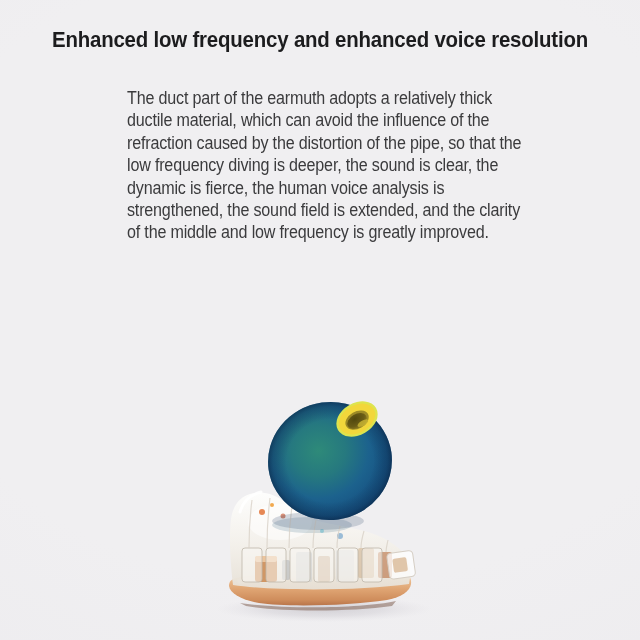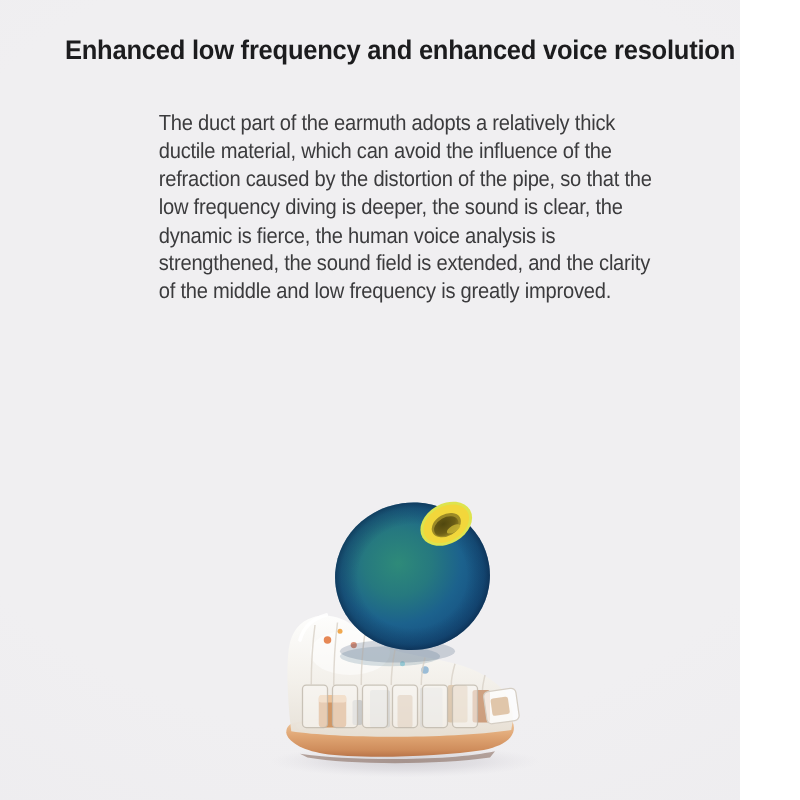--- a/index.html
+++ b/index.html
@@ -8,21 +8,21 @@
     --body-text:#3b3b3d;
   }
   html,body{margin:0;padding:0;}
   body{
     width:640px;height:640px;
     font-family:"Liberation Sans",sans-serif;
     background:#ffffff;
   }
   .canvas{
     position:relative;
-    width:592px;height:640px;
+    width:640px;height:640px;
     overflow:hidden;
     background:radial-gradient(ellipse 120% 90% at 50% 42%, var(--background) 55%, #ecebee 100%);
   }
   .headline{
     position:absolute;
     top:26px;left:0;width:640px;
     margin:0;
     text-align:center;
     font-weight:700;
     font-size:21.5px;

